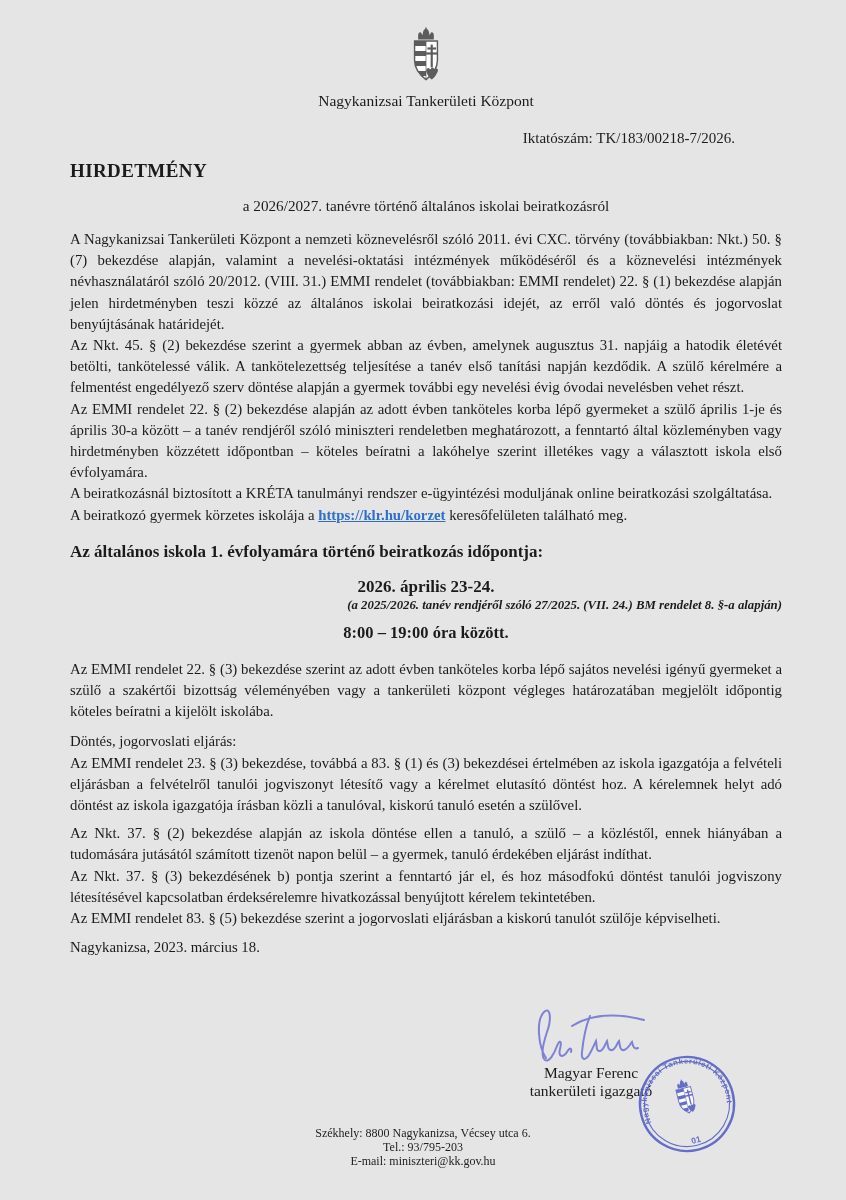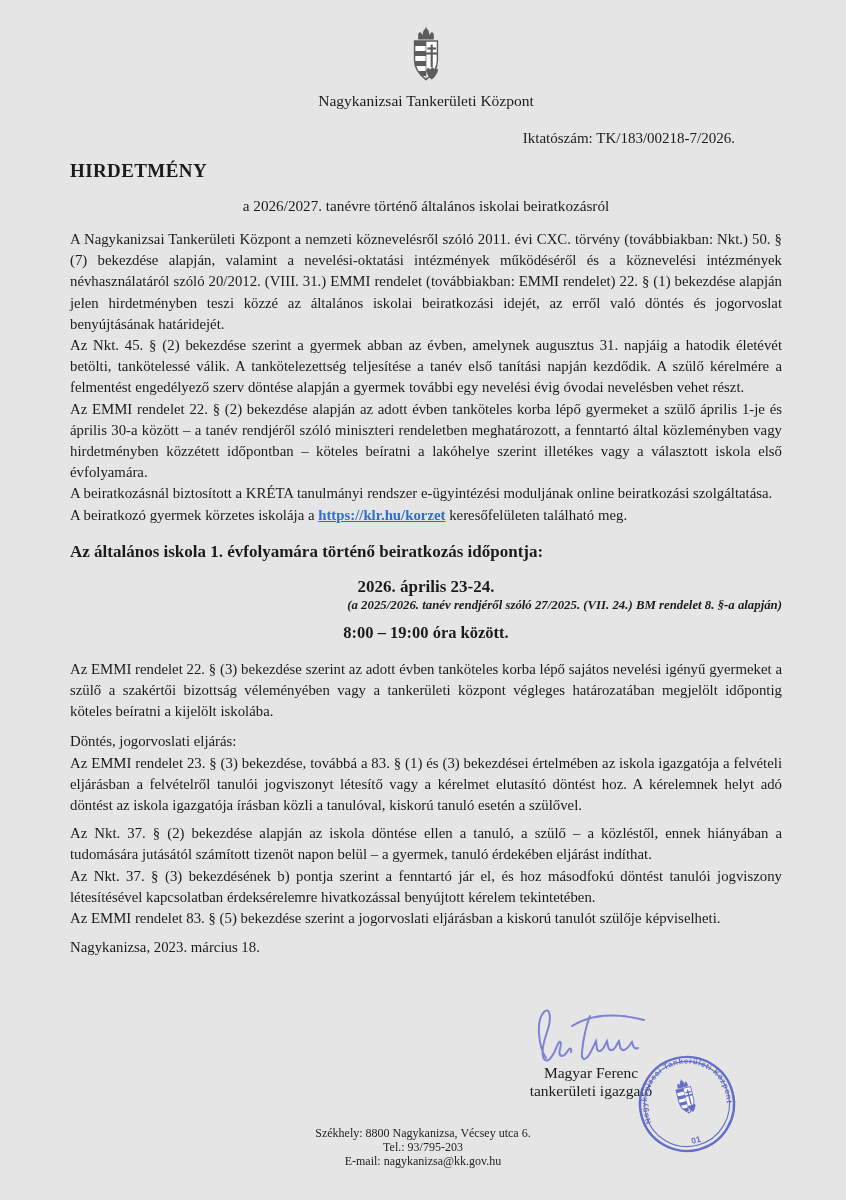--- a/index.html
+++ b/index.html
@@ -137,16 +137,16 @@
       <path id="stampArc" d="M 21,77 A 40,40 0 1 1 79,77" fill="none"></path>
       <text class="stamp-text"><textPath href="#stampArc" startOffset="50%" text-anchor="middle">Nagykanizsai Tankerületi Központ</textPath></text>
       <text class="stamp-num" x="50" y="90" text-anchor="middle">01</text>
       <use href="#coa" transform="translate(36,24) scale(0.47)"></use>
     </svg>
   </div>
 
   <div class="footer">
     <div>Székhely: 8800 Nagykanizsa, Vécsey utca 6.</div>
     <div>Tel.: 93/795-203</div>
-    <div>E-mail: nagykanizsa@kk.gov.hu</div>
+    <div>E-mail: miniszteri@kk.gov.hu</div>
   </div>
 
 </div>
 
 </body></html>

